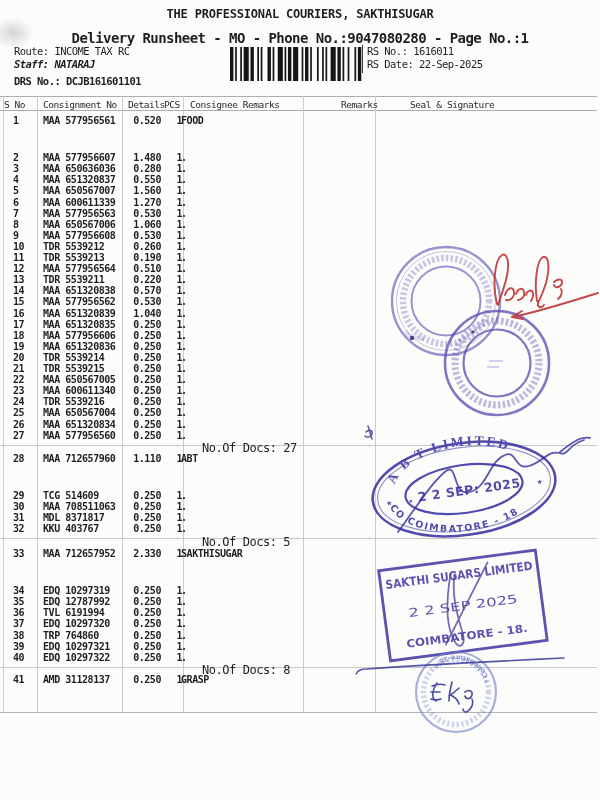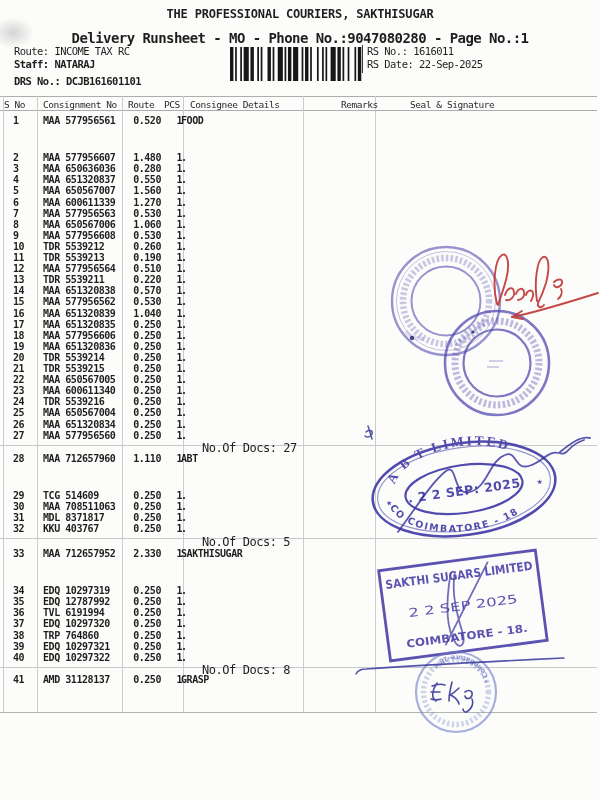--- a/index.html
+++ b/index.html
@@ -31,21 +31,21 @@
 <body>
 
 <div class="page">
 
   <div class="smudge"></div>
 
   <div class="abs t-title">THE PROFESSIONAL COURIERS, SAKTHISUGAR</div>
   <div class="abs t-sub">Delivery Runsheet - MO - Phone No.:9047080280 - Page No.:1</div>
 
   <div class="abs meta" style="left:14px;top:45px;">Route: INCOME TAX RC</div>
-  <div class="abs meta bold" style="left:14px;top:58px;">Staff: NATARAJ</div>
+  <div class="abs meta bold" style="left:14px;top:58px;font-style:italic;">Staff: NATARAJ</div>
   <div class="abs meta bold" style="left:14px;top:75px;">DRS No.: DCJB161601101</div>
 
   <svg class="abs" style="left:230px;top:47px;" width="133" height="34" viewBox="0 0 133 34">
     <g id="barcode-bars" fill="#161616">
         <rect x="0.00" y="0" width="3.41" height="34"></rect>
         <rect x="5.12" y="0" width="1.71" height="34"></rect>
         <rect x="10.23" y="0" width="1.71" height="34"></rect>
         <rect x="13.64" y="0" width="5.12" height="34"></rect>
         <rect x="20.46" y="0" width="3.41" height="34"></rect>
         <rect x="27.28" y="0" width="1.71" height="34"></rect>
@@ -83,23 +83,23 @@
 
   <div class="vline" style="left:3px;"></div>
   <div class="vline" style="left:37px;"></div>
   <div class="vline" style="left:122px;"></div>
   <div class="vline" style="left:183px;"></div>
   <div class="vline" style="left:303px;"></div>
   <div class="vline" style="left:375px;"></div>
 
   <div class="abs colhead" style="left:4px;top:99px;">S No</div>
   <div class="abs colhead" style="left:43px;top:99px;">Consignment No</div>
-  <div class="abs colhead" style="left:128px;top:99px;">Route</div>
+  <div class="abs colhead" style="left:128px;top:99px;">Details</div>
   <div class="abs colhead" style="left:164px;top:99px;">PCS</div>
-  <div class="abs colhead" style="left:190px;top:99px;">Consignee Details</div>
+  <div class="abs colhead" style="left:190px;top:99px;">Consignee Remarks</div>
   <div class="abs colhead" style="left:341px;top:99px;">Remarks</div>
   <div class="abs colhead" style="left:410px;top:99px;">Seal &amp; Signature</div>
 
   <div class="abs" style="left:0;top:0;width:600px;height:800px;"><div class="row" style="top: 115px;"><span class="c-sno">1</span><span class="c-cons">MAA 577956561</span><span class="c-wt">0.520</span><span class="c-pcs">1</span><span class="c-con">FOOD</span></div><div class="row" style="top: 152.1px;"><span class="c-sno">2</span><span class="c-cons">MAA 577956607</span><span class="c-wt">1.480</span><span class="c-pcs">1</span><span class="c-con">.</span></div><div class="row" style="top: 163.2px;"><span class="c-sno">3</span><span class="c-cons">MAA 650636036</span><span class="c-wt">0.280</span><span class="c-pcs">1</span><span class="c-con">.</span></div><div class="row" style="top: 174.3px;"><span class="c-sno">4</span><span class="c-cons">MAA 651320837</span><span class="c-wt">0.550</span><span class="c-pcs">1</span><span class="c-con">.</span></div><div class="row" style="top: 185.4px;"><span class="c-sno">5</span><span class="c-cons">MAA 650567007</span><span class="c-wt">1.560</span><span class="c-pcs">1</span><span class="c-con">.</span></div><div class="row" style="top: 196.5px;"><span class="c-sno">6</span><span class="c-cons">MAA 600611339</span><span class="c-wt">1.270</span><span class="c-pcs">1</span><span class="c-con">.</span></div><div class="row" style="top: 207.6px;"><span class="c-sno">7</span><span class="c-cons">MAA 577956563</span><span class="c-wt">0.530</span><span class="c-pcs">1</span><span class="c-con">.</span></div><div class="row" style="top: 218.7px;"><span class="c-sno">8</span><span class="c-cons">MAA 650567006</span><span class="c-wt">1.060</span><span class="c-pcs">1</span><span class="c-con">.</span></div><div class="row" style="top: 229.8px;"><span class="c-sno">9</span><span class="c-cons">MAA 577956608</span><span class="c-wt">0.530</span><span class="c-pcs">1</span><span class="c-con">.</span></div><div class="row" style="top: 240.9px;"><span class="c-sno">10</span><span class="c-cons">TDR 5539212</span><span class="c-wt">0.260</span><span class="c-pcs">1</span><span class="c-con">.</span></div><div class="row" style="top: 252px;"><span class="c-sno">11</span><span class="c-cons">TDR 5539213</span><span class="c-wt">0.190</span><span class="c-pcs">1</span><span class="c-con">.</span></div><div class="row" style="top: 263.1px;"><span class="c-sno">12</span><span class="c-cons">MAA 577956564</span><span class="c-wt">0.510</span><span class="c-pcs">1</span><span class="c-con">.</span></div><div class="row" style="top: 274.2px;"><span class="c-sno">13</span><span class="c-cons">TDR 5539211</span><span class="c-wt">0.220</span><span class="c-pcs">1</span><span class="c-con">.</span></div><div class="row" style="top: 285.3px;"><span class="c-sno">14</span><span class="c-cons">MAA 651320838</span><span class="c-wt">0.570</span><span class="c-pcs">1</span><span class="c-con">.</span></div><div class="row" style="top: 296.4px;"><span class="c-sno">15</span><span class="c-cons">MAA 577956562</span><span class="c-wt">0.530</span><span class="c-pcs">1</span><span class="c-con">.</span></div><div class="row" style="top: 307.5px;"><span class="c-sno">16</span><span class="c-cons">MAA 651320839</span><span class="c-wt">1.040</span><span class="c-pcs">1</span><span class="c-con">.</span></div><div class="row" style="top: 318.6px;"><span class="c-sno">17</span><span class="c-cons">MAA 651320835</span><span class="c-wt">0.250</span><span class="c-pcs">1</span><span class="c-con">.</span></div><div class="row" style="top: 329.7px;"><span class="c-sno">18</span><span class="c-cons">MAA 577956606</span><span class="c-wt">0.250</span><span class="c-pcs">1</span><span class="c-con">.</span></div><div class="row" style="top: 340.8px;"><span class="c-sno">19</span><span class="c-cons">MAA 651320836</span><span class="c-wt">0.250</span><span class="c-pcs">1</span><span class="c-con">.</span></div><div class="row" style="top: 351.9px;"><span class="c-sno">20</span><span class="c-cons">TDR 5539214</span><span class="c-wt">0.250</span><span class="c-pcs">1</span><span class="c-con">.</span></div><div class="row" style="top: 363px;"><span class="c-sno">21</span><span class="c-cons">TDR 5539215</span><span class="c-wt">0.250</span><span class="c-pcs">1</span><span class="c-con">.</span></div><div class="row" style="top: 374.1px;"><span class="c-sno">22</span><span class="c-cons">MAA 650567005</span><span class="c-wt">0.250</span><span class="c-pcs">1</span><span class="c-con">.</span></div><div class="row" style="top: 385.2px;"><span class="c-sno">23</span><span class="c-cons">MAA 600611340</span><span class="c-wt">0.250</span><span class="c-pcs">1</span><span class="c-con">.</span></div><div class="row" style="top: 396.3px;"><span class="c-sno">24</span><span class="c-cons">TDR 5539216</span><span class="c-wt">0.250</span><span class="c-pcs">1</span><span class="c-con">.</span></div><div class="row" style="top: 407.4px;"><span class="c-sno">25</span><span class="c-cons">MAA 650567004</span><span class="c-wt">0.250</span><span class="c-pcs">1</span><span class="c-con">.</span></div><div class="row" style="top: 418.5px;"><span class="c-sno">26</span><span class="c-cons">MAA 651320834</span><span class="c-wt">0.250</span><span class="c-pcs">1</span><span class="c-con">.</span></div><div class="row" style="top: 429.6px;"><span class="c-sno">27</span><span class="c-cons">MAA 577956560</span><span class="c-wt">0.250</span><span class="c-pcs">1</span><span class="c-con">.</span></div><div class="docs" style="top: 440.7px;">No.Of Docs: 27</div><div class="row" style="top: 453px;"><span class="c-sno">28</span><span class="c-cons">MAA 712657960</span><span class="c-wt">1.110</span><span class="c-pcs">1</span><span class="c-con">ABT</span></div><div class="row" style="top: 490.1px;"><span class="c-sno">29</span><span class="c-cons">TCG 514609</span><span class="c-wt">0.250</span><span class="c-pcs">1</span><span class="c-con">.</span></div><div class="row" style="top: 501.2px;"><span class="c-sno">30</span><span class="c-cons">MAA 708511063</span><span class="c-wt">0.250</span><span class="c-pcs">1</span><span class="c-con">.</span></div><div class="row" style="top: 512.3px;"><span class="c-sno">31</span><span class="c-cons">MDL 8371817</span><span class="c-wt">0.250</span><span class="c-pcs">1</span><span class="c-con">.</span></div><div class="row" style="top: 523.4px;"><span class="c-sno">32</span><span class="c-cons">KKU 403767</span><span class="c-wt">0.250</span><span class="c-pcs">1</span><span class="c-con">.</span></div><div class="docs" style="top: 534.5px;">No.Of Docs: 5</div><div class="row" style="top: 548px;"><span class="c-sno">33</span><span class="c-cons">MAA 712657952</span><span class="c-wt">2.330</span><span class="c-pcs">1</span><span class="c-con">SAKTHISUGAR</span></div><div class="row" style="top: 585.1px;"><span class="c-sno">34</span><span class="c-cons">EDQ 10297319</span><span class="c-wt">0.250</span><span class="c-pcs">1</span><span class="c-con">.</span></div><div class="row" style="top: 596.2px;"><span class="c-sno">35</span><span class="c-cons">EDQ 12787992</span><span class="c-wt">0.250</span><span class="c-pcs">1</span><span class="c-con">.</span></div><div class="row" style="top: 607.3px;"><span class="c-sno">36</span><span class="c-cons">TVL 6191994</span><span class="c-wt">0.250</span><span class="c-pcs">1</span><span class="c-con">.</span></div><div class="row" style="top: 618.4px;"><span class="c-sno">37</span><span class="c-cons">EDQ 10297320</span><span class="c-wt">0.250</span><span class="c-pcs">1</span><span class="c-con">.</span></div><div class="row" style="top: 629.5px;"><span class="c-sno">38</span><span class="c-cons">TRP 764860</span><span class="c-wt">0.250</span><span class="c-pcs">1</span><span class="c-con">.</span></div><div class="row" style="top: 640.6px;"><span class="c-sno">39</span><span class="c-cons">EDQ 10297321</span><span class="c-wt">0.250</span><span class="c-pcs">1</span><span class="c-con">.</span></div><div class="row" style="top: 651.7px;"><span class="c-sno">40</span><span class="c-cons">EDQ 10297322</span><span class="c-wt">0.250</span><span class="c-pcs">1</span><span class="c-con">.</span></div><div class="docs" style="top: 662.8px;">No.Of Docs: 8</div><div class="row" style="top: 674px;"><span class="c-sno">41</span><span class="c-cons">AMD 31128137</span><span class="c-wt">0.250</span><span class="c-pcs">1</span><span class="c-con">GRASP</span></div></div>
 
   <svg class="overlay" width="600" height="800" viewBox="0 0 600 800">
     <defs>
       <path id="abtTop" d="M -68,-14 A 70,38 0 0 1 68,-14"></path>
       <path id="abtBot" d="M -76,8 A 78,44 0 0 0 76,8"></path>
       <path id="fadedRim" d="M 34,-10 A 35,35 0 0 0 -34,-10"></path>

